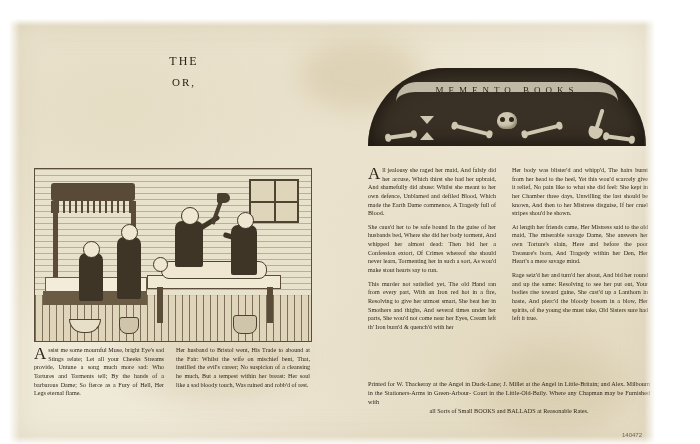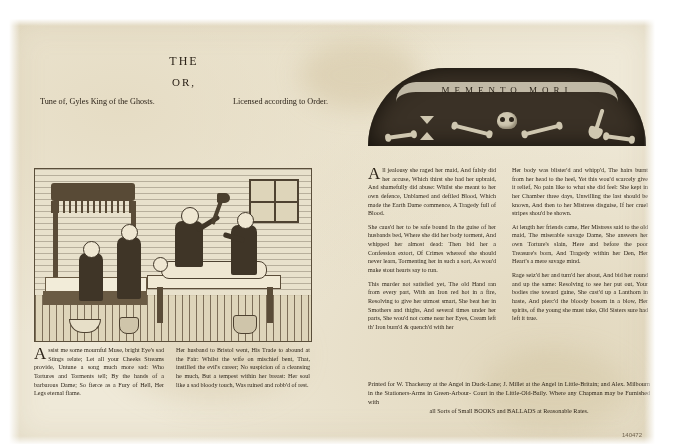--- a/index.html
+++ b/index.html
@@ -339,30 +339,26 @@
 
 <div id="sheet">
 
   <div class="stain" style="left:300px; top:30px; width:120px; height:70px; background:rgba(196,176,134,0.30); filter:blur(12px);"></div>
   <div class="stain" style="left:120px; top:300px; width:180px; height:90px; background:rgba(200,182,142,0.28); filter:blur(14px);"></div>
   <div class="stain" style="left:480px; top:340px; width:150px; height:80px; background:rgba(198,180,140,0.26); filter:blur(13px);"></div>
 
   <div id="title-block">
     <div id="title-the">THE</div>
     <div id="title-or">OR,</div>
-    <div id="title-tune">
-      <span>Tune of, Gyles King of the Ghosts.</span>
-      <span>Licensed according to Order.</span>
-    </div>
   </div>
 
   <div id="roundel">
     <div id="roundel-bg"></div>
     <div id="roundel-band"></div>
-    <div id="roundel-text">MEMENTO MORI</div>
+    <div id="roundel-text">MEMENTO BOOKS</div>
 
     <div class="skull" style="left:129px; top:44px;"></div>
     <div class="bone" style="left:86px; top:60px; width:36px; transform:rotate(14deg);"></div>
     <div class="bone" style="left:156px; top:60px; width:36px; transform:rotate(-14deg);"></div>
     <div class="hourglass" style="left:52px; top:48px;"></div>
     <div class="spade" style="right:48px; top:40px; transform:rotate(18deg);"></div>
     <div class="bone" style="left:20px; top:66px; width:26px; transform:rotate(-8deg);"></div>
     <div class="bone" style="right:14px; top:68px; width:26px; transform:rotate(8deg);"></div>
   </div>
 

